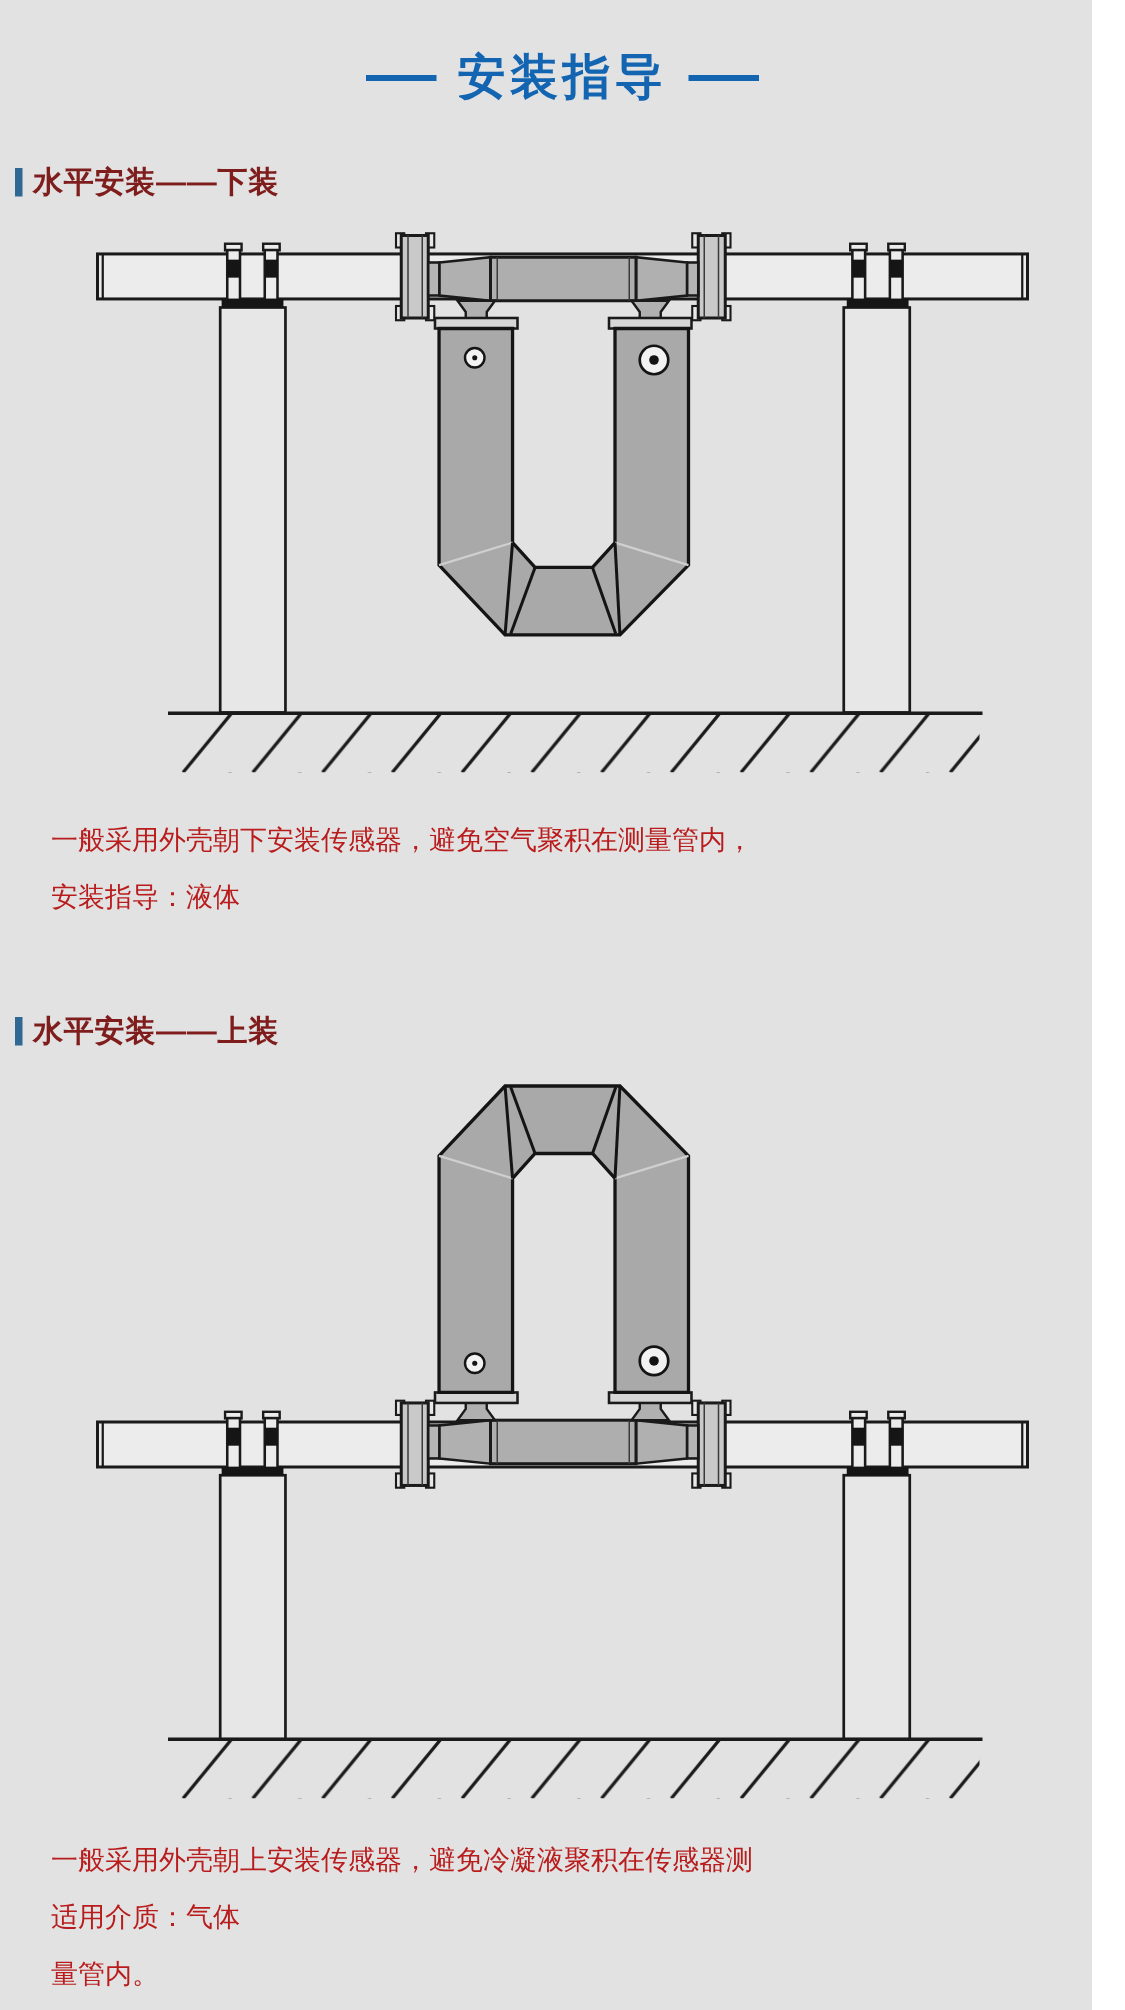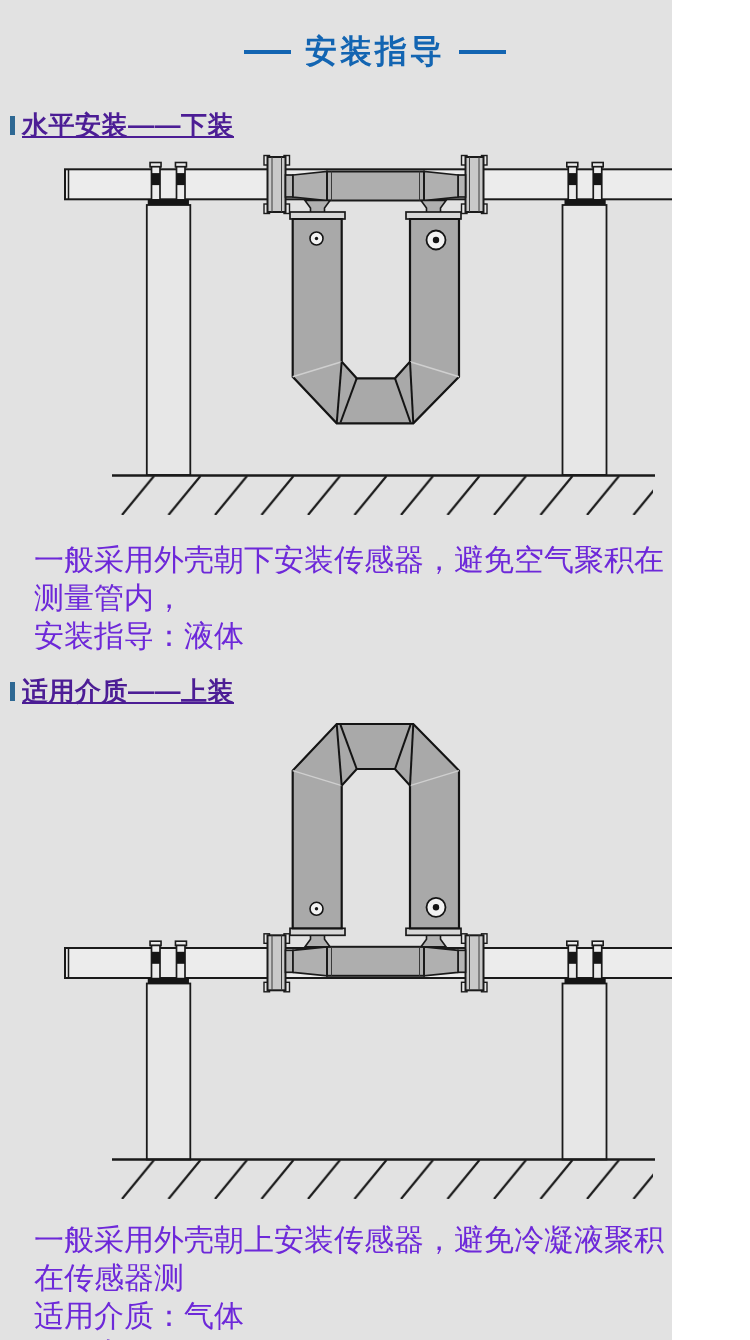--- a/index.html
+++ b/index.html
@@ -1,36 +1,36 @@
 <!DOCTYPE html>
 <html><head>
 <meta charset="utf-8">
 <style>
   html,body { margin:0; padding:0; }
   .page {
-    position:relative; width:672px; height:1340px;
+    position:relative; width:728px; height:1340px;
     background:#e2e2e2; overflow:hidden;
     font-family:"Liberation Sans","DejaVu Sans",sans-serif;
   }
   svg.diagrams { position:absolute; left:0; top:0; }
 
   .title-row {
     position:absolute; top:30px; left:0; width:750px;
     display:flex; justify-content:center; align-items:center; gap:14px;
   }
   .title-text { font-size:32px; font-weight:bold; color:#1365b2; letter-spacing:3px; }
   .title-dash { width:47px; height:4px; background:#1365b2; }
 
   .sec-header { position:absolute; left:10px; display:flex; align-items:center; gap:7px; }
   .sec-bar  { width:5px; height:19px; background:#2e6893; }
-  .sec-text { font-size:26px; font-weight:bold; color:#4c1d95; letter-spacing:0.5px;text-decoration:underline; }
+  .sec-text { font-size:20px; font-weight:bold; color:#7f1d1d; letter-spacing:0.5px; }
   #sec1 { top:108px; }
   #sec2 { top:674px; }
 
-  .para { position:absolute; left:34px; font-size:30px; line-height:38px; color:#6d28d9; }
+  .para { position:absolute; left:34px; font-size:18px; line-height:38px; color:#b91c1c; }
   #para1 { top:541px; }
   #para2 { top:1221px;font-family:Liberation Serif, serif; }
 </style>
 </head>
 <body>
 
 <div class="page">
 
   <svg class="diagrams" width="750" height="1340" viewBox="0 0 750 1340">
     <defs>
@@ -171,21 +171,21 @@
     <span class="sec-text">水平安装——下装</span>
   </div>
 
   <div class="para" id="para1">
     <div>一般采用外壳朝下安装传感器，避免空气聚积在测量管内，</div>
     <div>安装指导：液体</div>
   </div>
 
   <div class="sec-header" id="sec2">
     <span class="sec-bar"></span>
-    <span class="sec-text">适用介质——上装</span>
+    <span class="sec-text">水平安装——上装</span>
   </div>
 
   <div class="para" id="para2">
     <div>一般采用外壳朝上安装传感器，避免冷凝液聚积在传感器测</div>
     <div>适用介质：气体</div>
     <div>量管内。</div>
   </div>
 
 </div>
 

